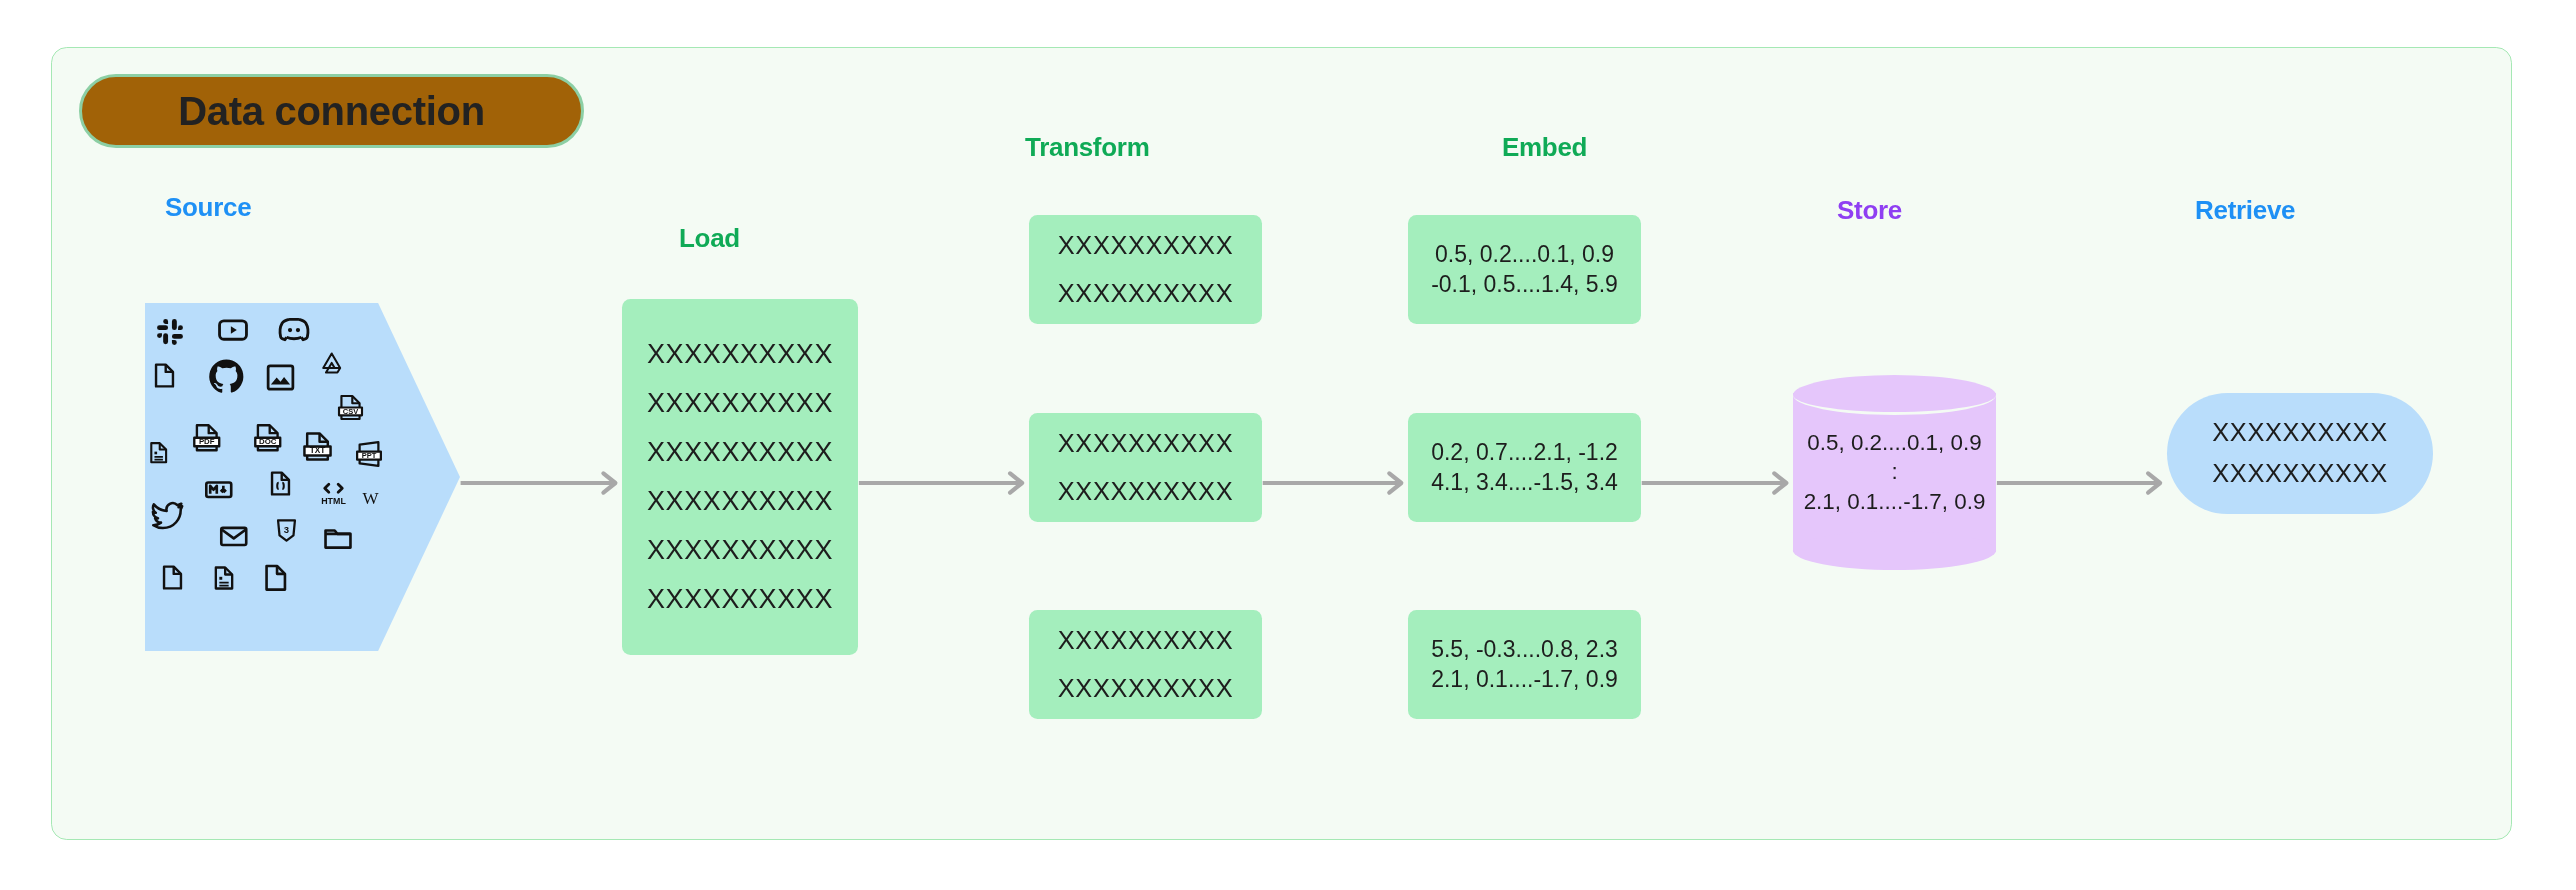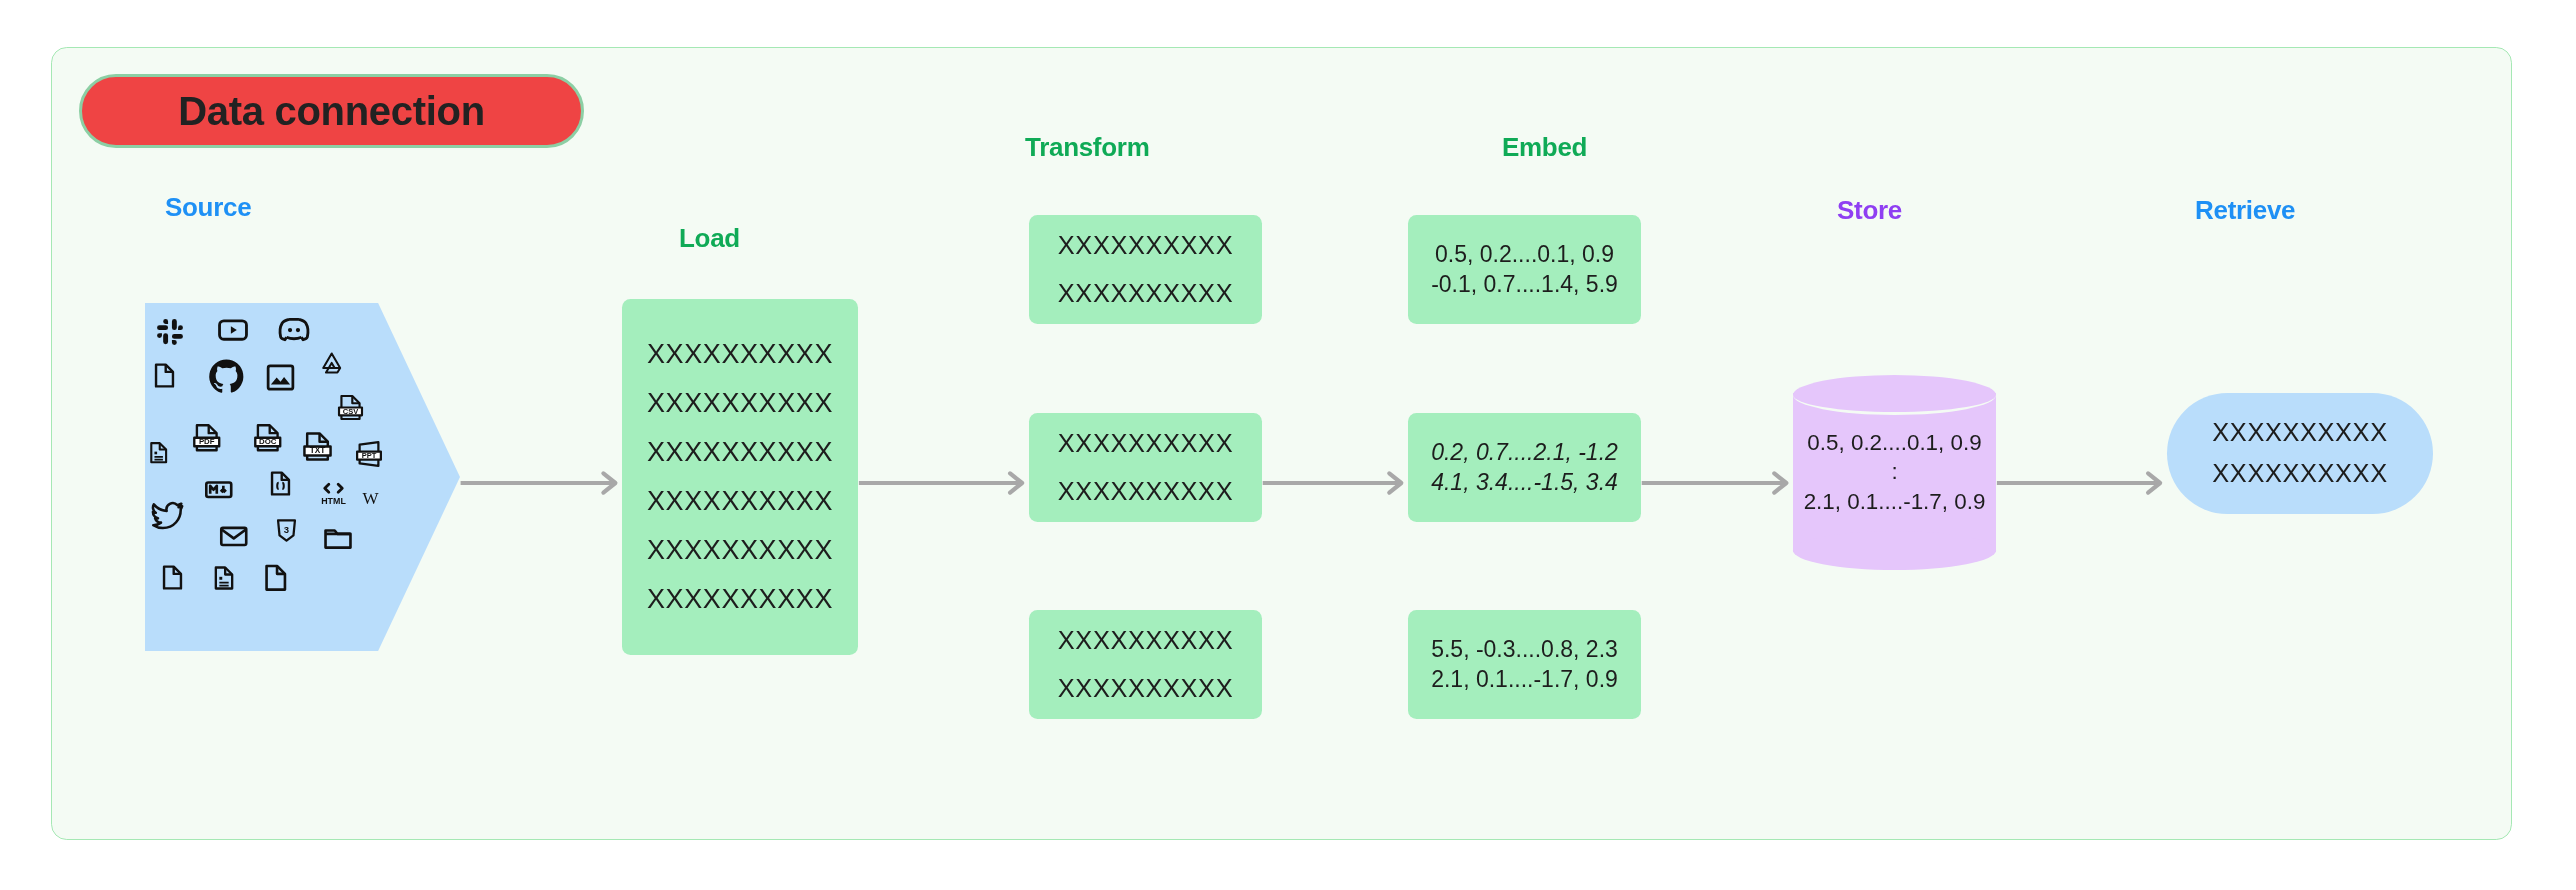--- a/index.html
+++ b/index.html
@@ -27,21 +27,21 @@
     box-sizing: border-box;
   }
 
   
   #title-pill {
     position: absolute;
     left: 79px;
     top: 74px;
     width: 505px;
     height: 74px;
-    background: #ef4444;
+    background: #a16207;
     border: 3.6px solid #8ccfa4;
     border-radius: 38px;
     box-sizing: border-box;
     display: flex;
     align-items: center;
     justify-content: center;
   }
   #title-pill .label {
     font-size: 40px;
     font-weight: bold;
@@ -134,21 +134,21 @@
     margin: 11px 0;
   }
 
   
   .card-embed {
     left: 1408px;
     width: 233px;
     height: 109px;
   }
   #card-embed-0 { top: 215px; }
-  #card-embed-1 { top: 413px; font-style: italic; }
+  #card-embed-1 { top: 413px; }
   #card-embed-2 { top: 610px; }
   .card-embed .line {
     font-size: 23px;
     line-height: 1.28;
   }
 
   
   #store-cylinder {
     position: absolute;
     left: 1793px;
@@ -472,21 +472,21 @@
   <span class="line">XXXXXXXXXX</span>
   <span class="line">XXXXXXXXXX</span>
 </div>
 <div class="card card-transform" id="card-transform-2">
   <span class="line">XXXXXXXXXX</span>
   <span class="line">XXXXXXXXXX</span>
 </div>
 
 <div class="card card-embed" id="card-embed-0">
   <span class="line">0.5, 0.2....0.1, 0.9</span>
-  <span class="line">-0.1, 0.7....1.4, 5.9</span>
+  <span class="line">-0.1, 0.5....1.4, 5.9</span>
 </div>
 <div class="card card-embed" id="card-embed-1">
   <span class="line">0.2, 0.7....2.1, -1.2</span>
   <span class="line">4.1, 3.4....-1.5, 3.4</span>
 </div>
 <div class="card card-embed" id="card-embed-2">
   <span class="line">5.5, -0.3....0.8, 2.3</span>
   <span class="line">2.1, 0.1....-1.7, 0.9</span>
 </div>
 

